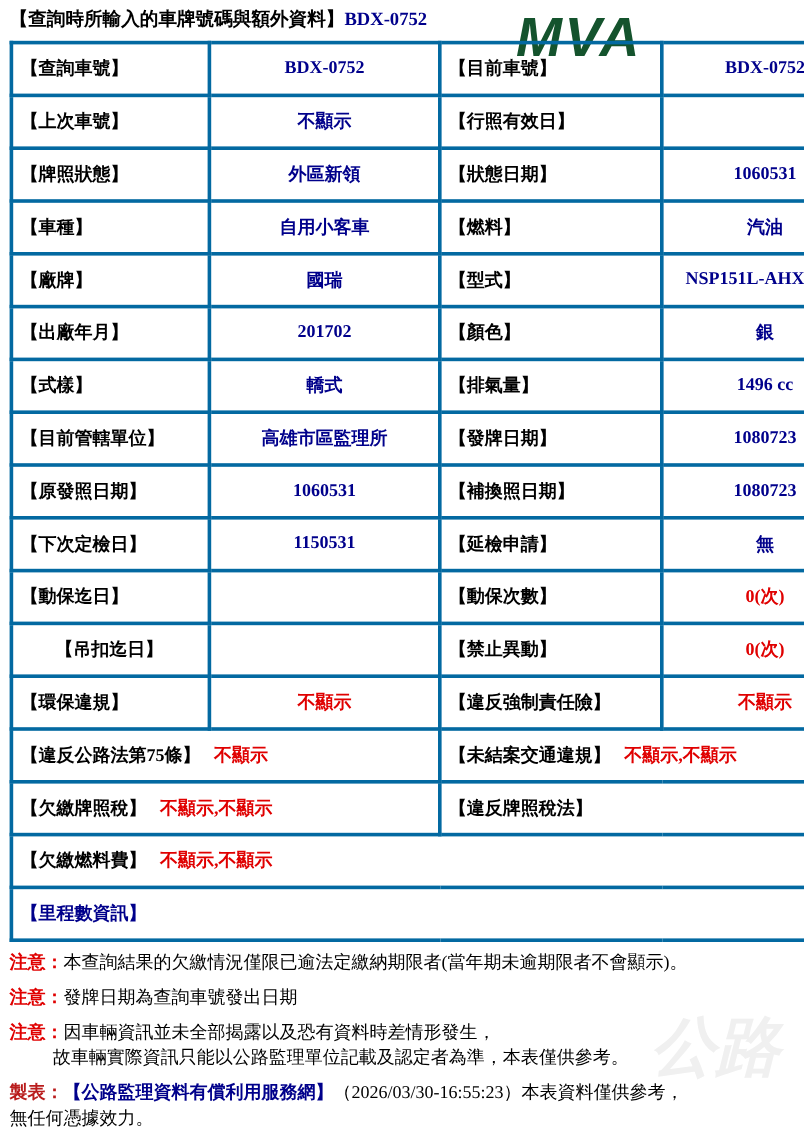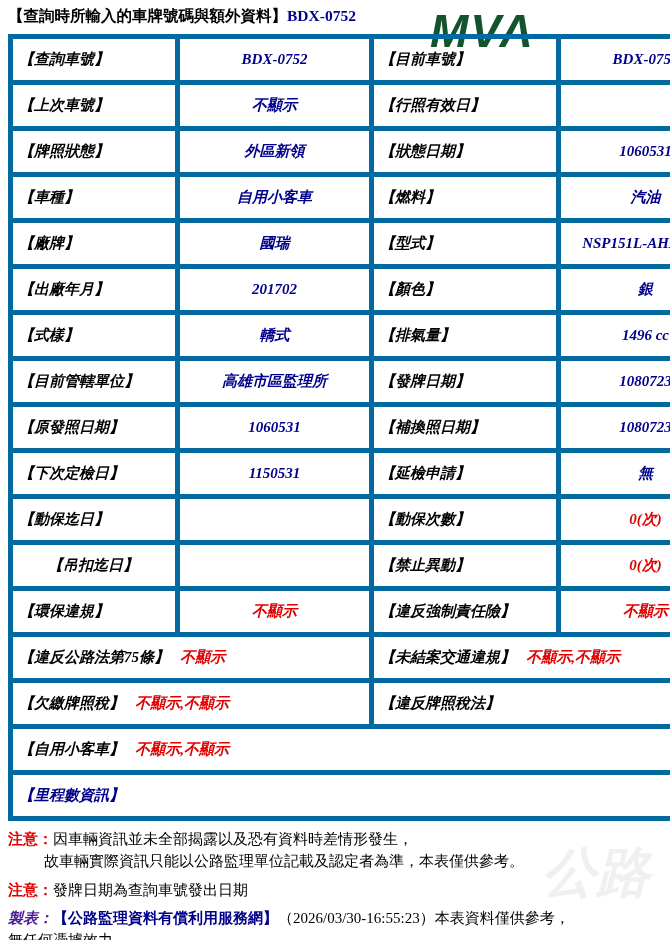--- a/index.html
+++ b/index.html
@@ -59,27 +59,26 @@
   .title-row .plate {
     color: #00008b;
   }
   table.grid {
     width: 654px;
     margin: 0 8px;
     border-collapse: collapse;
     table-layout: fixed;
   }
   table.grid td {
-    border: 5px solid #0369a1;
+    border: 3px solid #0369a1;
     height: 41px;
     padding: 0 6px;
     vertical-align: middle;
     white-space: nowrap;
     overflow: hidden;
-    font-style: italic;
   }
   .lab {
     font-weight: bold;
     color: #000000;
   }
   .val {
     color: #00008b;
     font-weight: bold;
   }
   .val-red {
@@ -111,22 +110,21 @@
   }
   .note .blue {
     color: #00008b;
     font-weight: bold;
   }
   .note .indent {
     display: inline-block;
     padding-left: 36px;
   }
   .note-last b.k {
-    color: #4c1d95;
-    font-style: italic;
+    color: #b91c1c;
   }
 </style>
 </head>
 <body>
 
 <div class="watermark">MVA</div>
 <div class="watermark2">公路</div>
 
 <div class="sheet">
 
@@ -216,34 +214,37 @@
         </tr>
         <tr>
           <td colspan="2" class="l" style="width: 327px;"><span class="lab">【違反公路法第75條】</span><span>&nbsp;&nbsp;&nbsp;</span><span class="val-red">不顯示</span></td>
           <td colspan="2" class="l" style="width: 327px;"><span class="lab">【未結案交通違規】</span><span>&nbsp;&nbsp;&nbsp;</span><span class="val-red">不顯示,不顯示</span></td>
         </tr>
         <tr>
           <td colspan="2" class="l" style="width: 327px;"><span class="lab">【欠繳牌照稅】</span><span>&nbsp;&nbsp;&nbsp;</span><span class="val-red">不顯示,不顯示</span></td>
           <td colspan="2" class="l" style="width: 327px;"><span class="lab">【違反牌照稅法】</span><span>&nbsp;&nbsp;&nbsp;</span><span class="val-red"></span></td>
         </tr>
         <tr>
-          <td colspan="4" class="l" style="width: 654px;"><span class="lab">【自用小客車】</span><span>&nbsp;&nbsp;&nbsp;</span><span class="val-red">不顯示,不顯示</span></td>
+          <td colspan="4" class="l" style="width: 654px;"><span class="lab">【欠繳燃料費】</span><span>&nbsp;&nbsp;&nbsp;</span><span class="val-red">不顯示,不顯示</span></td>
         </tr>
         <tr>
           <td colspan="4" class="l" style="width: 654px;"><span class="mileage">【里程數資訊】</span></td>
         </tr>
       </tbody>
   </table>
 
   <div class="notes">
+    <div class="note">
+      <b class="k">注意：</b><span>本查詢結果的欠繳情況僅限已逾法定繳納期限者(當年期未逾期限者不會顯示)。</span>
+    </div>
+    <div class="note">
+      <b class="k">注意：</b><span>發牌日期為查詢車號發出日期</span>
+    </div>
     <div class="note">
       <b class="k">注意：</b><span>因車輛資訊並未全部揭露以及恐有資料時差情形發生，</span><br>
       <span class="indent">故車輛實際資訊只能以公路監理單位記載及認定者為準，本表僅供參考。</span>
     </div>
-    <div class="note">
-      <b class="k">注意：</b><span>發牌日期為查詢車號發出日期</span>
-    </div>
     <div class="note note-last">
       <b class="k">製表：</b><span class="blue">【公路監理資料有償利用服務網】</span><span>（2026/03/30-16:55:23）</span><span>本表資料僅供參考，無任何憑據效力。</span>
     </div>
   </div>
 
 </div>
 
 </body></html>

